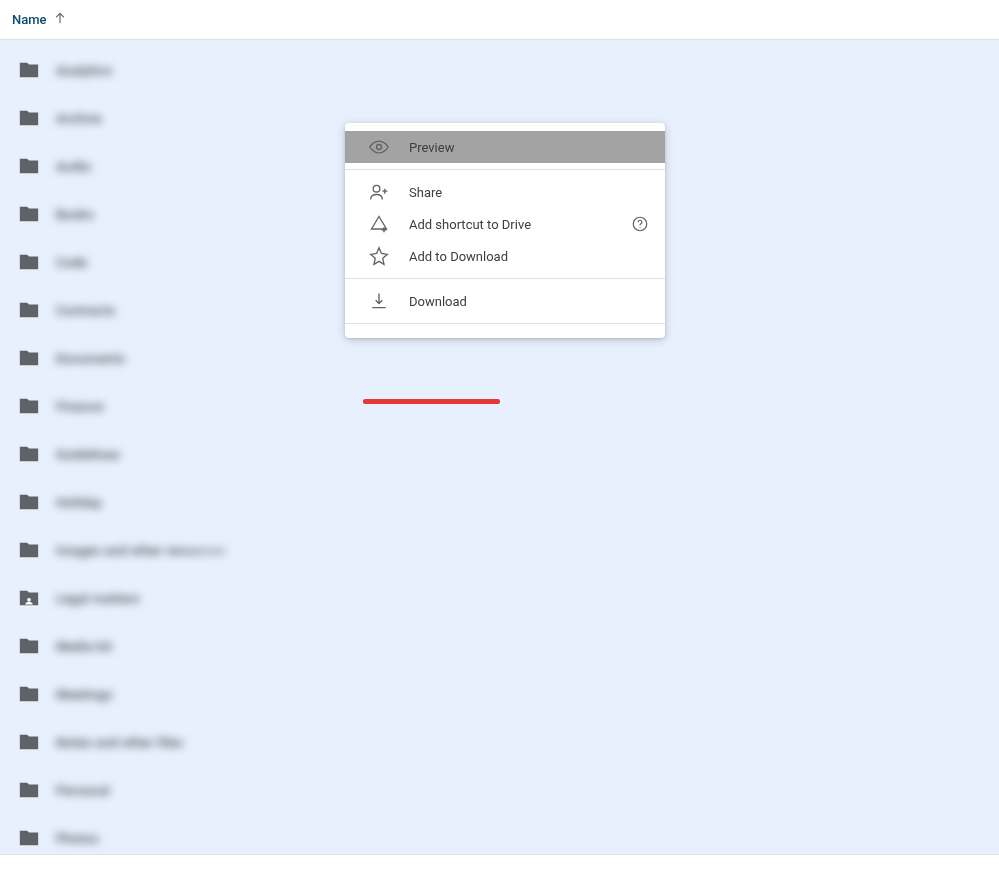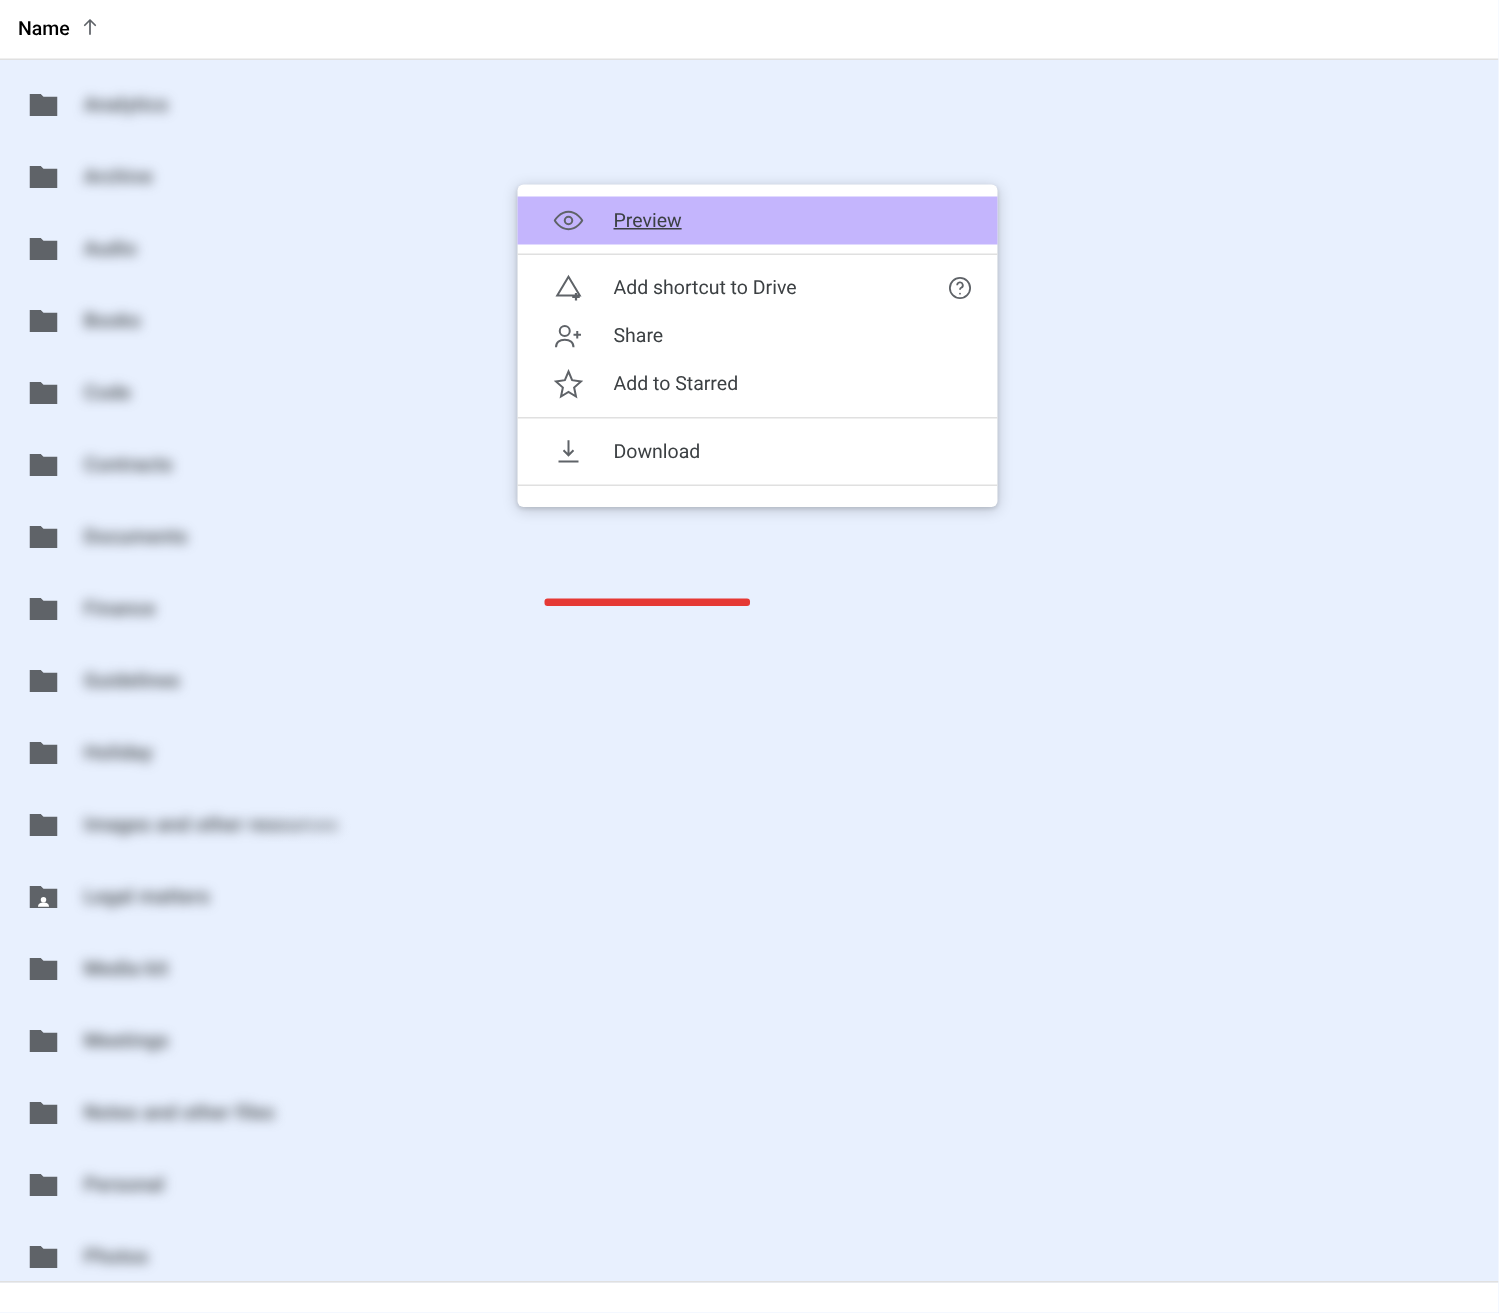--- a/index.html
+++ b/index.html
@@ -15,21 +15,21 @@
   .header {
     height: 40px;
     display: flex;
     align-items: center;
     padding-left: 12px;
     border-bottom: 1px solid #e0e0e0;
     background: #fff;
   }
   .header-label {
     font-weight: 500;
-    color: #000000;
+    color: #0c4a6e;
     font-size: 13px;
   }
   .sort-arrow {
     margin-left: 6px;
     color: #5f6368;
     font-size: 15px;
   }
   .file-area {
     position: relative;
     height: 815px;
@@ -87,22 +87,21 @@
     position: relative;
     display: flex;
     align-items: center;
     height: 32px;
     padding: 0 16px 0 24px;
     cursor: pointer;
     font-size: 13px;
     color: #3c4043;
   }
   .menu-item:hover, .menu-item.hovered {
-    background: #c4b5fd;
-    text-decoration: underline;
+    background: #a3a3a3;
   }
   .menu-icon {
     width: 20px;
     height: 20px;
     display: flex;
     align-items: center;
     justify-content: center;
     margin-right: 20px;
     flex-shrink: 0;
   }
@@ -268,50 +267,50 @@
           <path d="M1 12s4-7 11-7 11 7 11 7-4 7-11 7S1 12 1 12z"></path>
           <circle cx="12" cy="12" r="3"></circle>
         </svg>
     </span>
     <span class="menu-label">Preview</span>
   </div>
   <div class="menu-divider"></div>
   <div class="menu-item">
     <span class="menu-icon">
       <svg width="20" height="20" viewBox="0 0 24 24">
+          <circle cx="9" cy="8" r="4"></circle>
+          <path d="M2 21c0-4 3-6 7-6s7 2 7 6"></path>
+          <path d="M19 8v6M16 11h6"></path>
+        </svg>
+    </span>
+    <span class="menu-label">Share</span>
+  </div>
+  <div class="menu-item">
+    <span class="menu-icon">
+      <svg width="20" height="20" viewBox="0 0 24 24">
           <path d="M12 3 L21 18 H3 Z"></path>
           <path d="M18 16v6M15 19h6" stroke-width="1.8"></path>
         </svg>
     </span>
     <span class="menu-label">Add shortcut to Drive</span>
     <span class="menu-help">
       <svg width="18" height="18" viewBox="0 0 24 24">
           <circle cx="12" cy="12" r="9"></circle>
           <path d="M9.5 9.5a2.5 2.5 0 1 1 3.5 2.3c-.8.4-1 1-1 1.7"></path>
           <circle cx="12" cy="17" r="0.8" fill="#5f6368" stroke="none"></circle>
         </svg>
     </span>
   </div>
   <div class="menu-item">
     <span class="menu-icon">
       <svg width="20" height="20" viewBox="0 0 24 24">
-          <circle cx="9" cy="8" r="4"></circle>
-          <path d="M2 21c0-4 3-6 7-6s7 2 7 6"></path>
-          <path d="M19 8v6M16 11h6"></path>
-        </svg>
-    </span>
-    <span class="menu-label">Share</span>
-  </div>
-  <div class="menu-item">
-    <span class="menu-icon">
-      <svg width="20" height="20" viewBox="0 0 24 24">
           <path d="M12 2l2.9 6.9L22 10l-5.5 4.8L18 22l-6-3.6L6 22l1.5-7.2L2 10l7.1-1.1z"></path>
         </svg>
     </span>
-    <span class="menu-label">Add to Starred</span>
+    <span class="menu-label">Add to Download</span>
   </div>
   <div class="menu-divider"></div>
   <div class="menu-item">
     <span class="menu-icon">
       <svg width="20" height="20" viewBox="0 0 24 24">
           <path d="M12 3v12M8 11l4 4 4-4M4 20h16"></path>
         </svg>
     </span>
     <span class="menu-label">Download</span>
   </div>

